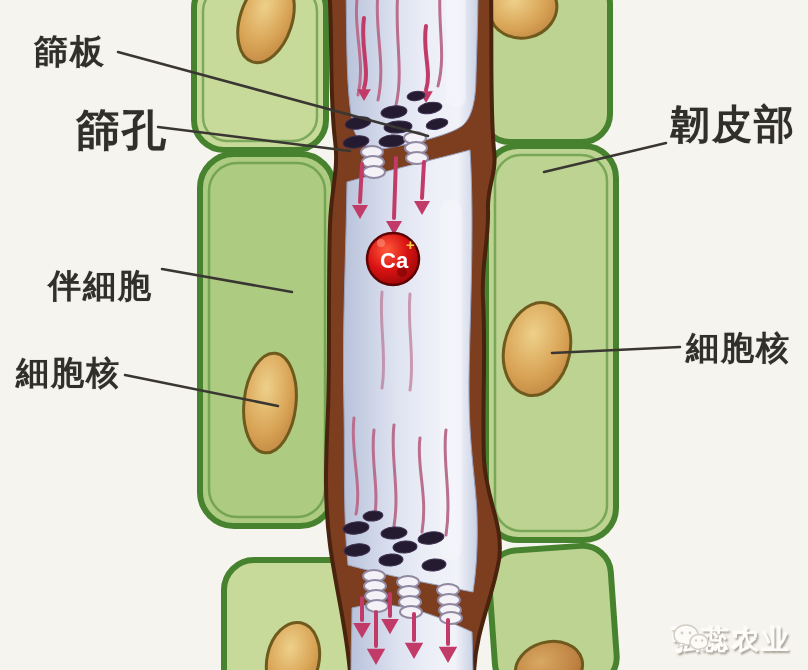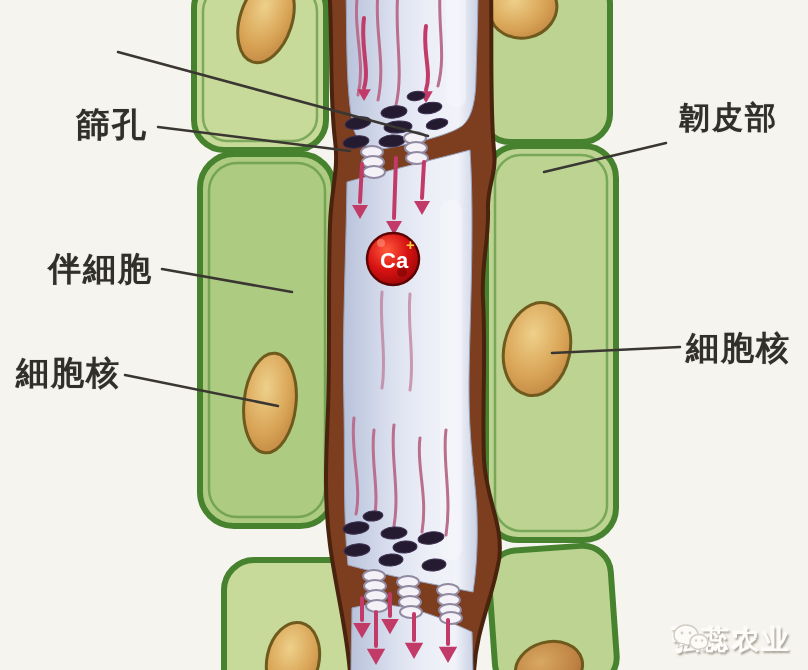--- a/index.html
+++ b/index.html
@@ -28,21 +28,21 @@
   .leader{stroke:var(--leader-line,#3a3733);stroke-width:2.5;stroke-linecap:round;fill:none;}
   .ca-ball{fill:url(#caGrad);stroke:#5c0303;stroke-width:2.5;}
   .ca-sym{fill:#ffffff;font-weight:bold;font-size:22px;font-family:"Liberation Sans",sans-serif;}
   .ca-charge{fill:var(--ca-charge-yellow,#ffcf3d);font-weight:bold;font-size:15px;font-family:"Liberation Sans",sans-serif;}
   
   .label{
     position:absolute;color:var(--label-text,#312f2b);
     font-weight:700;font-size:33px;letter-spacing:2px;line-height:1.25;
     white-space:nowrap;text-shadow:0 0 1px rgba(60,55,50,.35);
   }
-  .label.small{font-size:31px;margin-left:9px;}
+  .label.small{font-size:40px;}
   .watermark{
     position:absolute;right:16px;bottom:12px;display:flex;align-items:center;gap:8px;
   }
   .watermark .wm-text{
     color:var(--watermark-text,#fdfcf9);font-weight:700;font-size:27px;letter-spacing:3px;
     text-shadow:1.5px 2px 2px rgba(125,118,106,.65), -1px -1px 1px rgba(255,255,255,.9);
   }
 </style>
 </head>
 <body>
@@ -236,22 +236,23 @@
     <g>
       <line class="leader" x1="118" y1="52" x2="428" y2="136"></line>
       <line class="leader" x1="158" y1="127" x2="350" y2="151"></line>
       <line class="leader" x1="162" y1="269" x2="292" y2="292"></line>
       <line class="leader" x1="125" y1="375" x2="278" y2="406"></line>
       <line class="leader" x1="666" y1="143" x2="544" y2="172"></line>
       <line class="leader" x1="680" y1="347" x2="552" y2="353"></line>
     </g>
   </svg>
 
-  <div class="label" style="left:76px;top:103px;font-size:34px;">篩孔</div>
-  <div class="label" style="left:48px;top:248px;text-align:center;">伴細胞</div>
+  <div class="label" style="left:34px;top:30px;font-size:34px;">篩板</div>
+  <div class="label" style="left:76px;top:103px;font-size:44px;font-family:Liberation Serif, serif;">篩孔</div>
+  <div class="label" style="left:48px;top:265px;text-align:center;">伴細胞</div>
   <div class="label" style="left:16px;top:352px;">細胞核</div>
   <div class="label small" style="left:670px;top:99px;">
     <div>韌皮部</div>
   </div>
   <div class="label" style="left:686px;top:327px;">細胞核</div>
 
   <div class="watermark">
     <svg width="38" height="32" viewBox="0 0 38 32">
       <ellipse cx="14" cy="13" rx="12" ry="10" fill="#fcfbf8" stroke="#d2cec6" stroke-width="1.5"></ellipse>
       <path d="M8,21 L6,26 L13,22 Z" fill="#fcfbf8" stroke="#d2cec6" stroke-width="1"></path>

